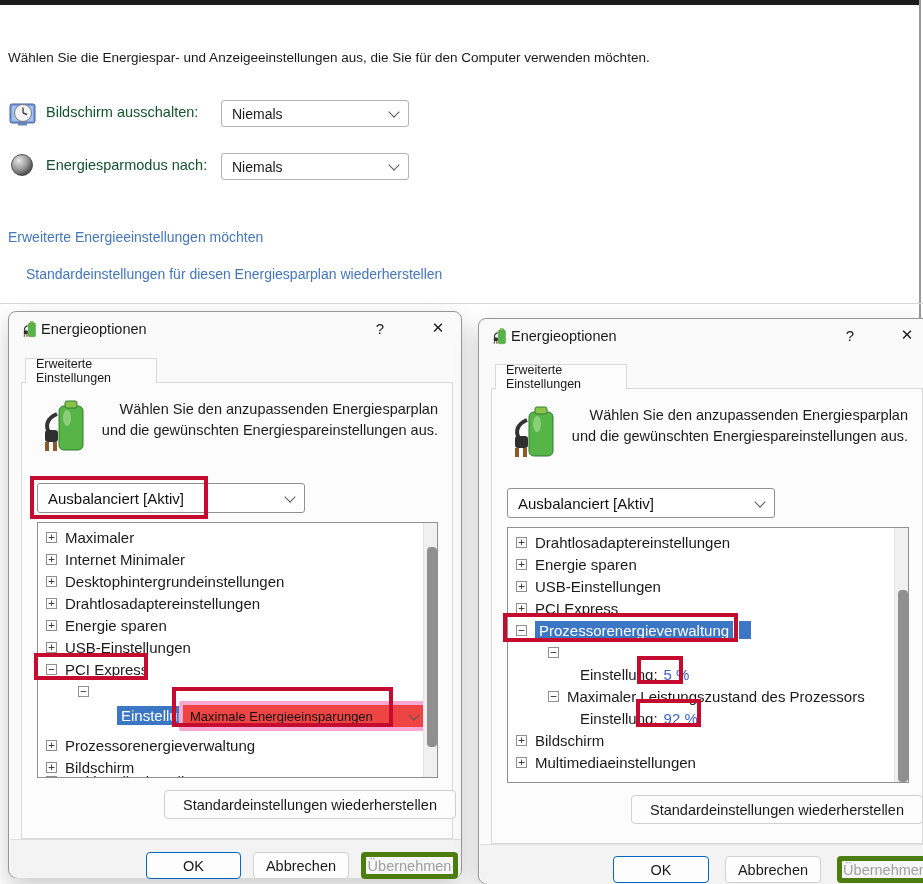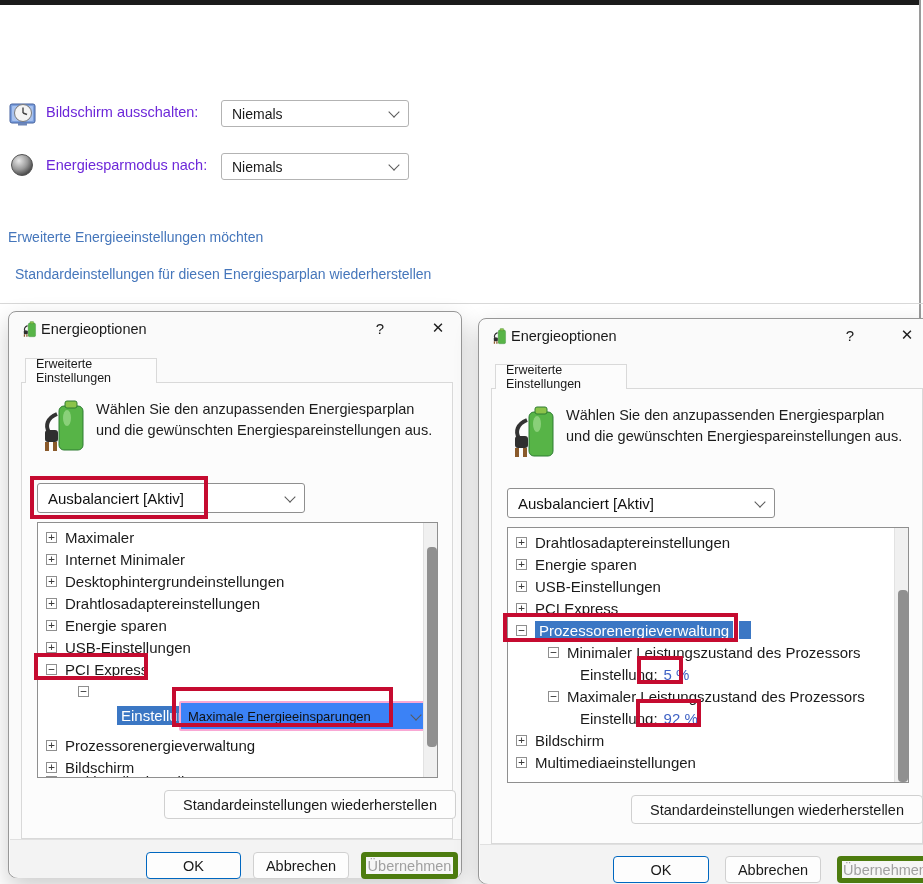--- a/index.html
+++ b/index.html
@@ -6,49 +6,49 @@
   body{font-family:"Liberation Sans",sans-serif;background:#fff;}
   #screen{position:relative;width:923px;height:884px;background:#ffffff;overflow:hidden;}
   .abs{position:absolute;}
 
   
   .top-strip{position:absolute;left:0;top:0;width:919px;height:5px;background:#1b1b1b;}
   .right-edge{position:absolute;left:919px;top:0;width:2px;height:884px;background:#9a9a9a;}
   .page-title{position:absolute;left:8px;top:10px;font-size:19px;color:#272a91;}
   .page-subtitle{position:absolute;left:8px;top:50px;font-size:13.5px;color:#191919;}
   .setting-row{position:absolute;display:flex;align-items:center;}
-  .setting-label{font-size:14.5px;color:#6d28d9;}
+  .setting-label{font-size:14.5px;color:#14532d;}
   .select{position:absolute;width:188px;height:27px;border:1px solid #b3b3b3;border-radius:3px;background:#fff;
           display:flex;align-items:center;justify-content:space-between;padding:0 10px;font-size:14px;color:#1a1a1a;box-sizing:border-box;}
   .chev{width:7px;height:7px;border-right:1.5px solid #5a5a5a;border-bottom:1.5px solid #5a5a5a;transform:rotate(45deg);margin-top:-3px;flex:0 0 auto;}
   .link{position:absolute;font-size:14px;color:#4576bb;cursor:pointer;}
   .page-divider{position:absolute;left:0;top:303px;width:923px;height:1px;background:#d8d8d8;}
 
   
   .dialog{position:absolute;background:#fafafa;border:1px solid #979797;border-radius:8px;
           box-shadow:0 10px 24px rgba(0,0,0,.20);box-sizing:border-box;}
   .dlg-title{position:absolute;left:32px;top:9px;font-size:14.5px;color:#1a1a1a;}
   .dlg-icon{position:absolute;left:12px;top:8px;width:18px;height:18px;}
   .cap-btn{position:absolute;top:2px;width:30px;height:28px;display:flex;align-items:center;justify-content:center;
            font-size:15px;color:#1a1a1a;background:transparent;border:none;cursor:pointer;font-family:inherit;}
   .tab{position:absolute;background:#fcfcfc;border:1px solid #d9d9d9;border-bottom:none;display:flex;align-items:center;
        padding:0 10px;font-size:12.5px;color:#1a1a1a;z-index:3;box-sizing:border-box;}
   .tab-panel{position:absolute;background:#fcfcfc;border:1px solid #d9d9d9;box-sizing:border-box;}
-  .desc{position:absolute;font-size:14.5px;line-height:21px;color:#1c1c1c;width:342px;}
+  .desc{position:absolute;font-size:14.5px;line-height:21px;color:#1c1c1c;width:342px;text-align:right;}
   .combo{position:absolute;width:268px;height:30px;border:1px solid #8f8f8f;border-radius:3px;background:#fff;
          display:flex;align-items:center;justify-content:space-between;padding:0 10px;font-size:15px;color:#111;box-sizing:border-box;}
   .tree{position:absolute;background:#ffffff;border:1px solid #8f8f8f;overflow:hidden;box-sizing:border-box;}
   .trow{position:absolute;height:22px;display:flex;align-items:center;white-space:nowrap;font-size:15px;color:#1b1b1b;}
   .expbox{width:11px;height:11px;border:1px solid #8f8f8f;background:#fff;display:inline-flex;align-items:center;justify-content:center;
           font-size:11px;line-height:1;color:#3c3c3c;margin-right:8px;flex:0 0 auto;box-sizing:border-box;
           font-family:"DejaVu Sans Mono",monospace;}
   .sel-chip{background:#3b77c4;color:#fff;padding:1px 4px;}
   .sel-tail-gap{display:inline-block;width:6px;height:18px;background:#fff;}
   .sel-tail{display:inline-block;width:12px;height:18px;background:#3b77c4;}
-  .tree-dd{position:absolute;width:250px;height:30px;border:2px solid #f9a8d4;border-radius:2px;background:#3b82f6;
+  .tree-dd{position:absolute;width:250px;height:30px;border:4px solid #f9a8d4;border-radius:2px;background:#ef4444;
            display:flex;align-items:center;justify-content:space-between;padding:0 7px;font-size:13px;color:#111;box-sizing:border-box;}
   .value-blue{color:#3f62c5;margin-left:6px;}
   .sbar{position:absolute;width:16px;background:#f0f0f0;border-left:1px solid #e2e2e2;box-sizing:border-box;}
   .sthumb{position:absolute;left:3px;width:10px;background:#909090;border-radius:4px;}
   .btn{position:absolute;background:#fdfdfd;border:1px solid #d0d0d0;border-radius:4px;font-size:14.5px;color:#1a1a1a;
        display:flex;align-items:center;justify-content:center;font-family:inherit;cursor:pointer;box-sizing:border-box;}
   .btn-default{border:1px solid #0067c0;}
   .btn-disabled{background:#f6f6f6;border:5px solid #4d7c0f;color:#a0a0a0;}
   .footer-sep{position:absolute;height:1px;background:#e0e0e0;}
   .footer-bg{position:absolute;background:#f3f3f3;border-radius:0 0 8px 8px;}
@@ -56,20 +56,21 @@
 </style>
 </head>
 <body>
 
 <div id="screen">
 
   <div class="top-strip"></div>
   <div class="right-edge"></div>
   <div class="page-divider"></div>
 
+  <div class="page-subtitle">Wählen Sie die Energiespar- und Anzeigeeinstellungen aus, die Sie für den Computer verwenden möchten.</div>
 
   <div class="abs" style="left:9px;top:100px;width:27px;height:27px;">
     <svg width="27" height="27" viewBox="0 0 27 27">
       <rect x="1" y="4" width="25" height="19" rx="2" fill="#7b9fdd" stroke="#44619e"></rect>
       <rect x="3" y="6" width="21" height="15" rx="1" fill="#a8c2ef"></rect>
       <circle cx="14" cy="13" r="8.5" fill="#f4f4f4" stroke="#7a7a7a"></circle>
       <line x1="14" y1="13" x2="14" y2="7.5" stroke="#444" stroke-width="1.4"></line>
       <line x1="14" y1="13" x2="18" y2="14.5" stroke="#444" stroke-width="1.4"></line>
       <rect x="9" y="23" width="9" height="2.5" fill="#6d86b8"></rect>
     </svg>
@@ -96,21 +97,21 @@
   </div>
   <div class="setting-row" style="left:46px;top:157px;">
     <span class="setting-label">Energiesparmodus nach:</span>
   </div>
   <div class="select" style="left:221px;top:153px;">
     <span>Niemals</span>
     <span class="chev"></span>
   </div>
 
   <div class="link" style="left:8px;top:229px;">Erweiterte Energieeinstellungen möchten</div>
-  <div class="link" style="left:15px;top:266px;text-align:center;">Standardeinstellungen für diesen Energiesparplan wiederherstellen</div>
+  <div class="link" style="left:26px;top:266px;text-align:center;">Standardeinstellungen für diesen Energiesparplan wiederherstellen</div>
 
   <div class="dialog" style="left:8px;top:311px;width:454px;height:567px;">
     <div class="dlg-icon">
       <svg width="18" height="18" viewBox="0 0 44 58">
         <rect x="16" y="10" width="24" height="44" rx="5" fill="#57b447" stroke="#2e7d32"></rect>
         <rect x="22" y="5" width="12" height="7" rx="2" fill="#8bc34a" stroke="#2e7d32"></rect>
         <path d="M14 18 C4 22, 2 30, 6 36" fill="none" stroke="#333" stroke-width="4"></path>
         <rect x="2" y="34" width="13" height="12" rx="3" fill="#2f2f2f"></rect>
         <rect x="2" y="46" width="4" height="8" fill="#8a5a2b"></rect>
         <rect x="10" y="46" width="4" height="8" fill="#8a5a2b"></rect>
@@ -267,21 +268,20 @@
         <span>PCI Express</span>
       </div>
       <div class="trow" style="left:8px;top:91px;">
         <span class="expbox">−</span>
         <span class="sel-chip">Prozessorenergieverwaltung</span>
         <span class="sel-tail-gap"></span>
         <span class="sel-tail"></span>
       </div>
       <div class="trow" style="left:40px;top:113px;">
         <span class="expbox">−</span>
-        <span>Minimaler Leistungszustand des Prozessors</span>
       </div>
       <div class="trow" style="left:72px;top:135px;">
         <span>Einstellung:</span>
         <span class="value-blue">5 %</span>
       </div>
       <div class="trow" style="left:40px;top:157px;">
         <span class="expbox">−</span>
         <span>Maximaler Leistungszustand des Prozessors</span>
       </div>
       <div class="trow" style="left:72px;top:179px;">

